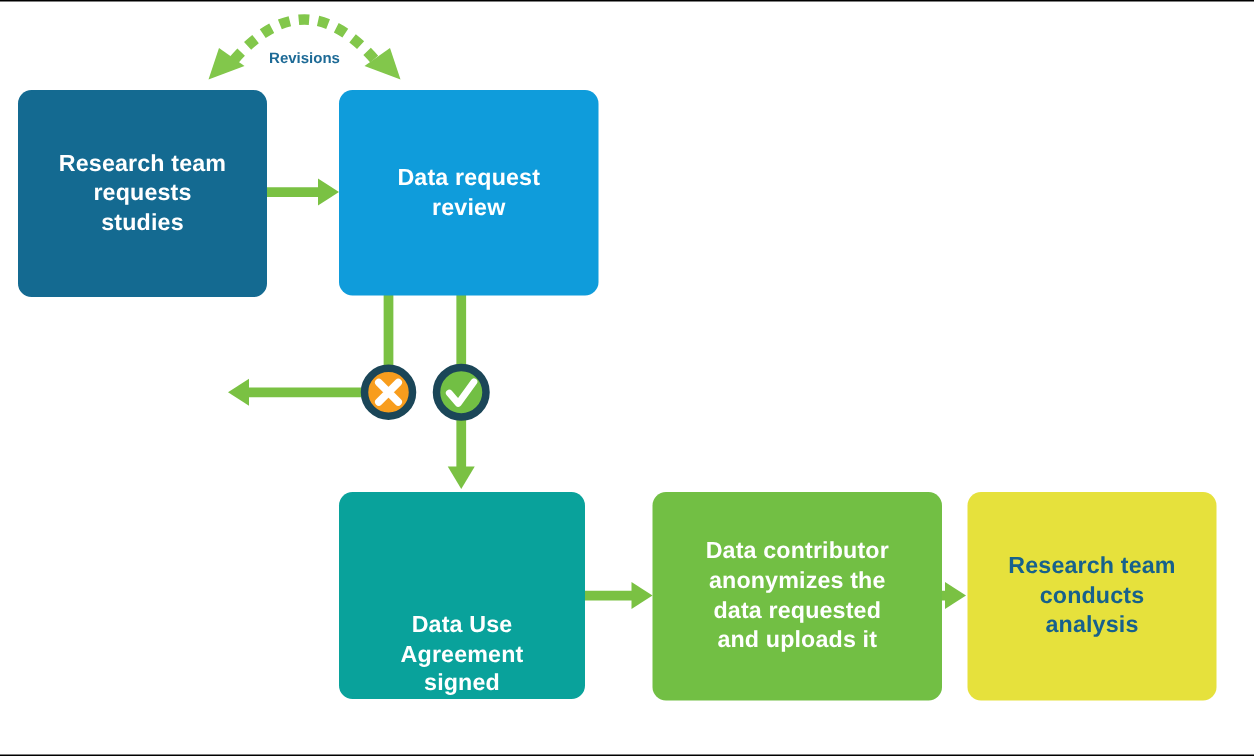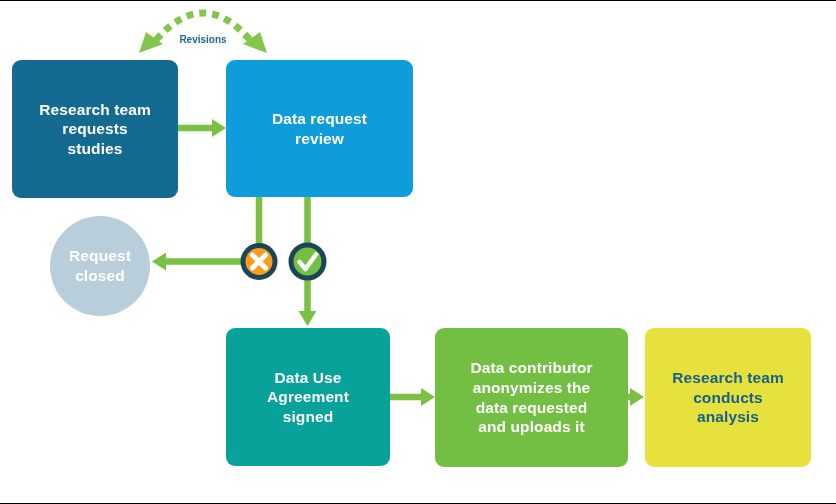--- a/index.html
+++ b/index.html
@@ -36,23 +36,23 @@
   }
   .node-label {
     white-space: pre-line;
     font-weight: bold;
     font-size: 15.5px;
     line-height: 1.26;
     color: #ffffff;
     letter-spacing: 0.1px;
   }
   #node-research-requests  { left: 12px;  top: 60px;  width: 166px; height: 138px; background: var(--dark-blue); }
-  #node-data-request-review{ left: 226px; top: 60px;  width: 187px; height: 137px; background: var(--light-blue); }
+  #node-data-request-review{ left: 226px; top: 60px;  width: 173px; height: 137px; background: var(--light-blue); }
   #node-request-closed     { left: 50px;  top: 216px; width: 100px; height: 100px; background: var(--gray); border-radius: 50%; }
-  #node-dua-signed         { left: 226px; top: 328px; width: 164px; height: 138px; background: var(--teal); }
+  #node-dua-signed         { left: 226px; top: 328px; width: 164px; height: 138px; background: var(--teal); align-items: flex-end; }
   #node-contributor        { left: 435px; top: 328px; width: 193px; height: 139px; background: var(--green); }
   #node-research-analysis  { left: 645px; top: 328px; width: 166px; height: 139px; background: var(--yellow); }
   #node-research-analysis .node-label { color: var(--yellow-box-text); }
 
   .revisions-label {
     position: absolute;
     left: 158px;
     top: 34px;
     width: 90px;
     text-align: center;
@@ -126,24 +126,20 @@
     <span class="node-label">Research team
 requests
 studies</span>
   </div>
 
   <div class="node" id="node-data-request-review">
     <span class="node-label">Data request
 review</span>
   </div>
 
-  <div class="node" id="node-request-closed">
-    <span class="node-label">Request
-closed</span>
-  </div>
 
   <div class="node" id="node-dua-signed">
     <span class="node-label">Data Use
 Agreement
 signed</span>
   </div>
 
   <div class="node" id="node-contributor">
     <span class="node-label">Data contributor
 anonymizes the

